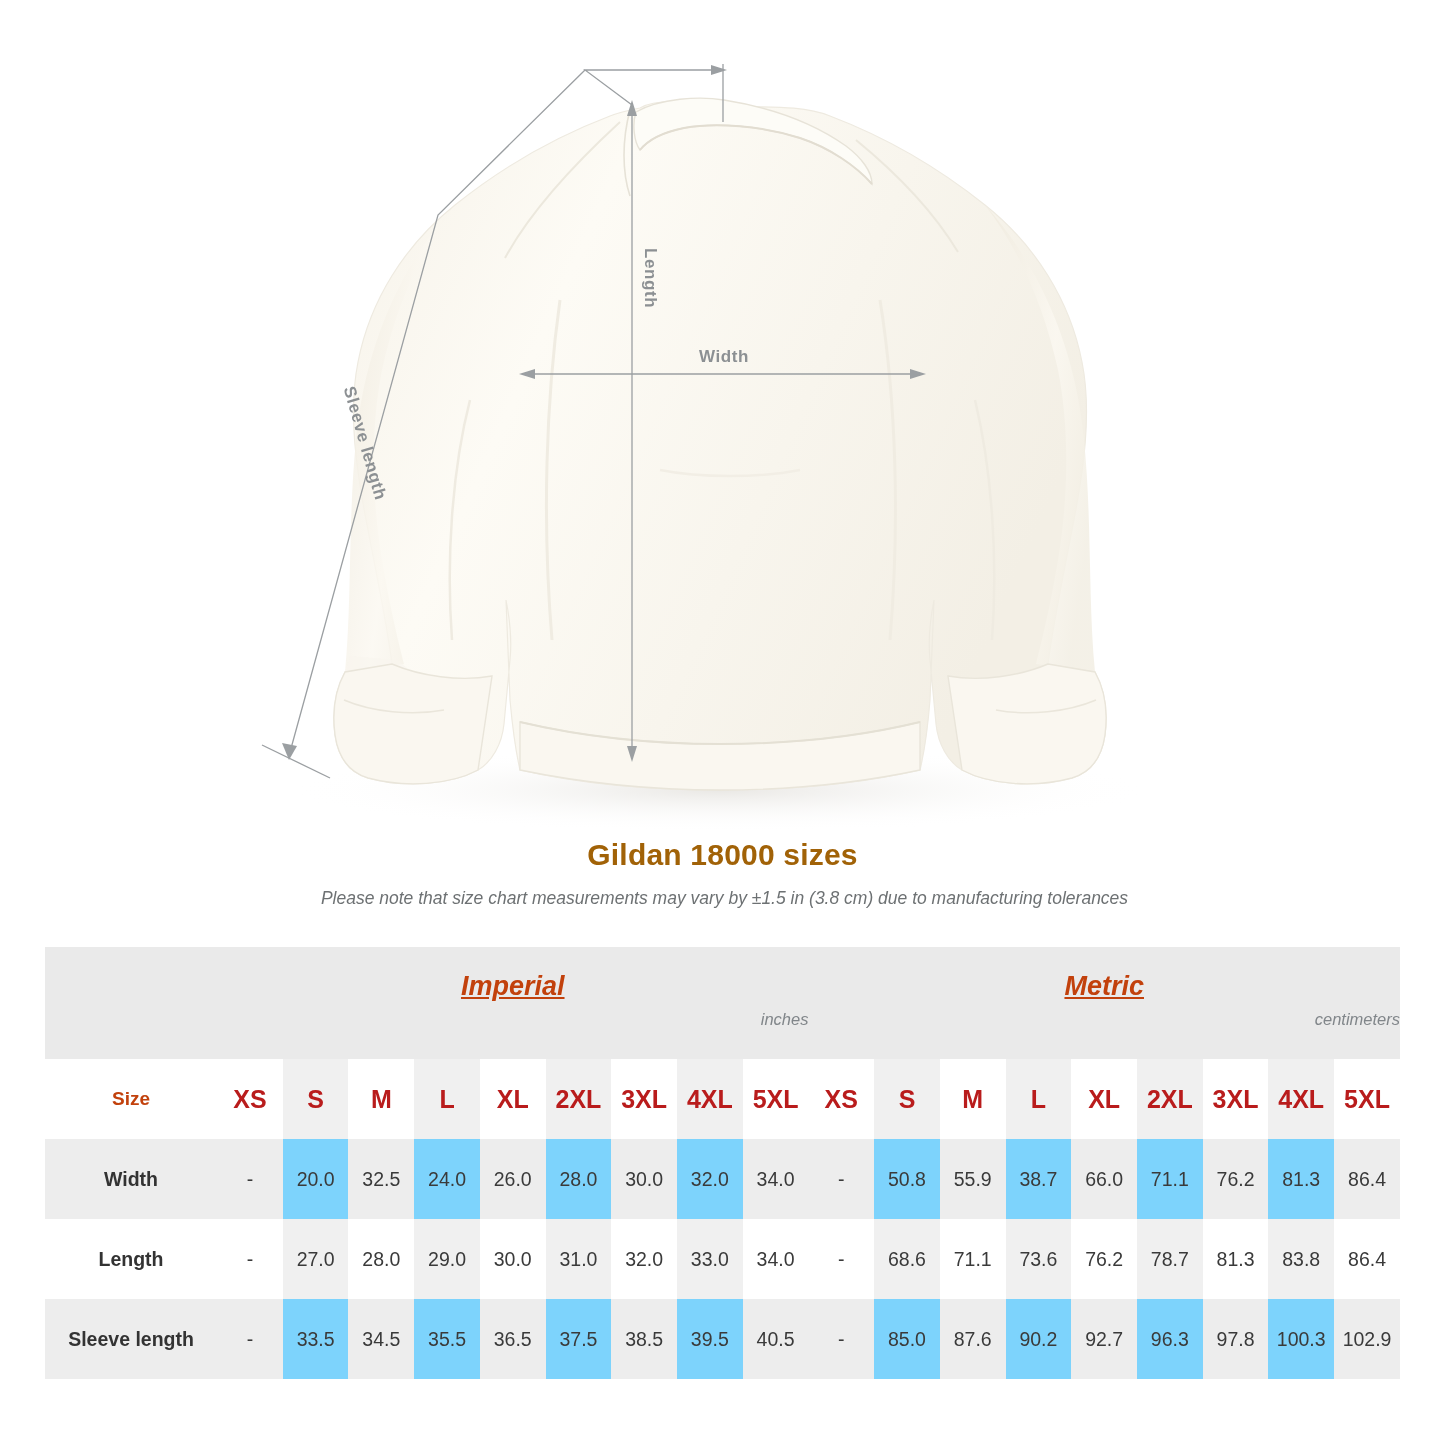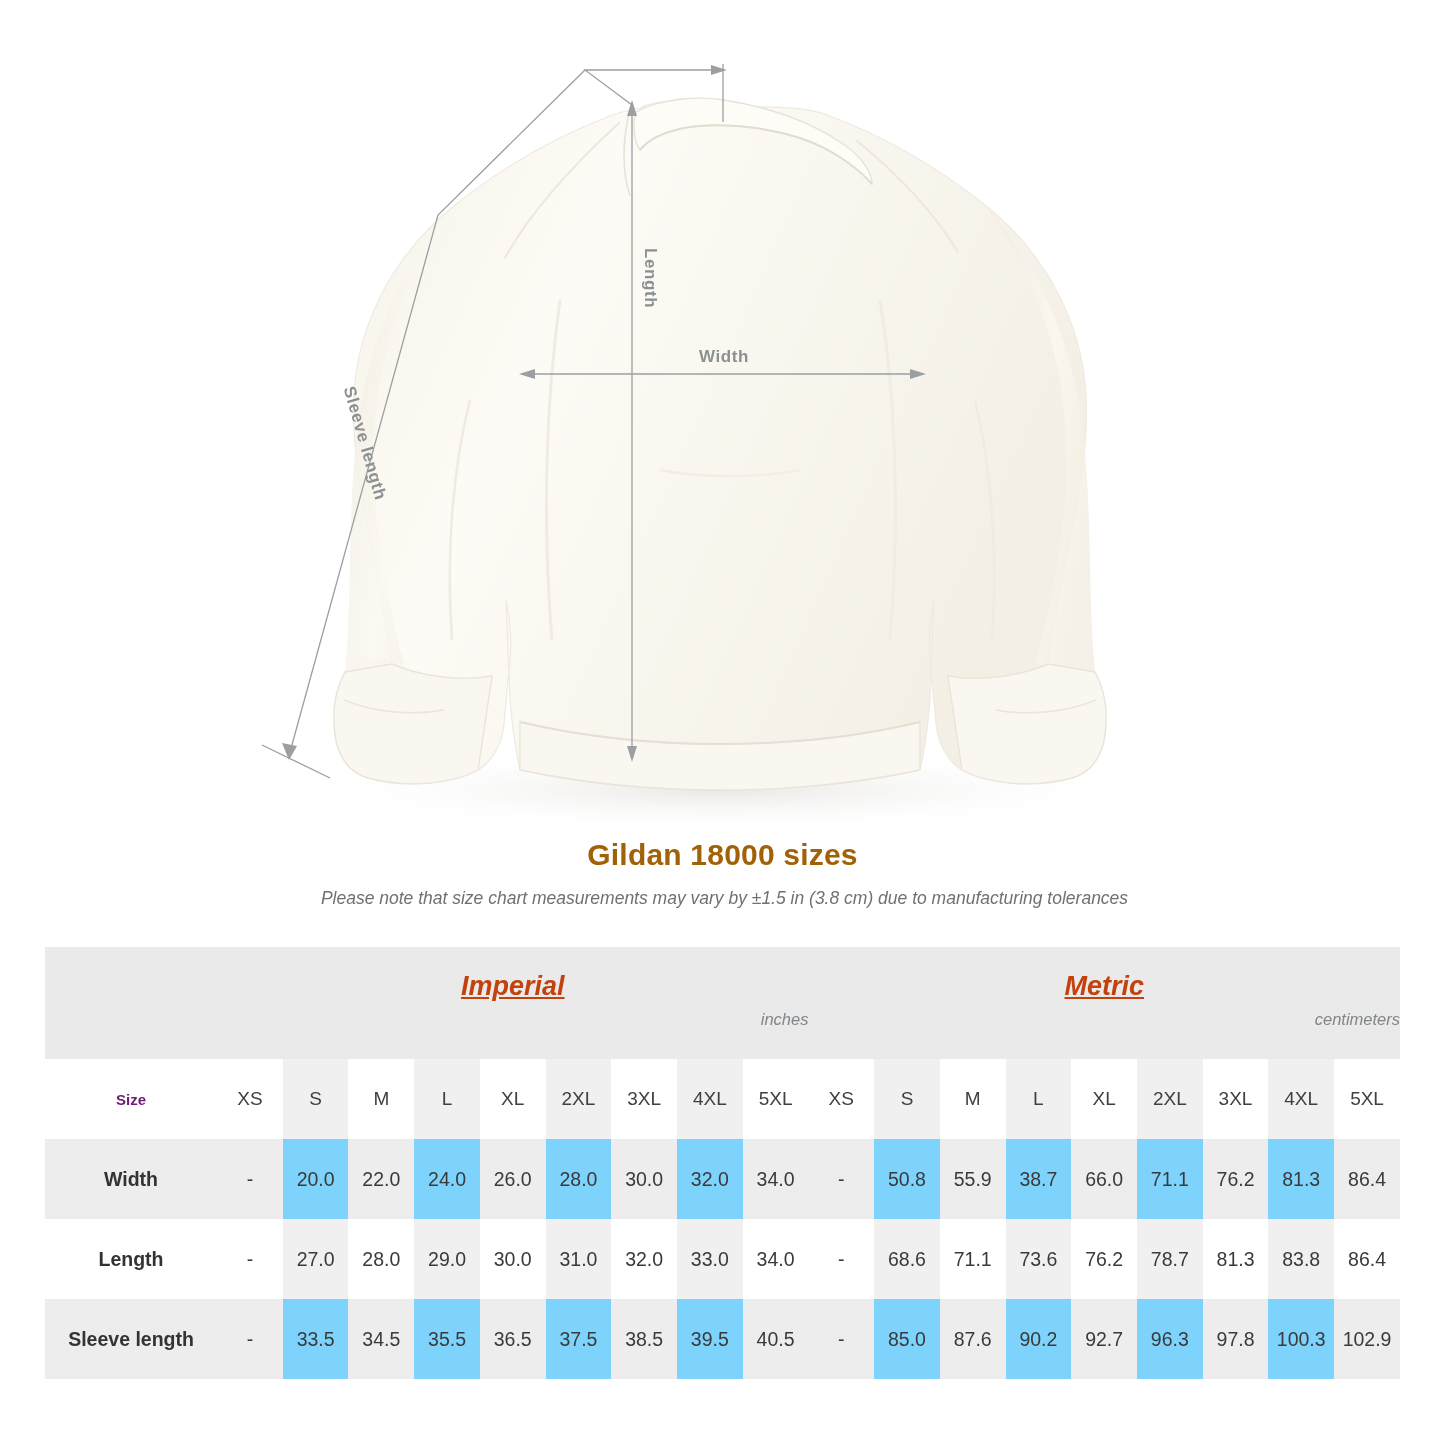--- a/index.html
+++ b/index.html
@@ -99,29 +99,29 @@
     font-size: 16.5px;
     font-style: italic;
     color: #81868a;
     line-height: 1.9;
     text-align: right;
   }
 
   
   .head-row td {
     height: 80px;
+    font-size: 25px;
+    font-weight: bold;
+    color: #b91c1c;
+    background: #ffffff;
+  }
+  .head-row td.rowlabel {
     font-size: 19px;
-    font-weight: normal;
-    color: #404040;
-    background: #ffffff;
-  }
-  .head-row td.rowlabel {
-    font-size: 15px;
-    font-weight: bold;
-    color: #701a75;
+    font-weight: bold;
+    color: #c2410c;
     margin-top: 48px;
   }
   .head-row td.alt { background: #f0f0f0; }
 
   
   .data-row td {
     height: 80px;
     font-size: 19.5px;
     color: #3a3a3a;
   }
@@ -320,21 +320,21 @@
             <td>XL</td>
             <td class="alt">2XL</td>
             <td>3XL</td>
             <td class="alt">4XL</td>
             <td>5XL</td>
           </tr>
           <tr class="data-row row-a">
             <td class="rowlabel">Width</td>
             <td>-</td>
             <td class="alt">20.0</td>
-            <td>22.0</td>
+            <td>32.5</td>
             <td class="alt">24.0</td>
             <td>26.0</td>
             <td class="alt">28.0</td>
             <td>30.0</td>
             <td class="alt">32.0</td>
             <td>34.0</td>
             <td>-</td>
             <td class="alt">50.8</td>
             <td>55.9</td>
             <td class="alt">38.7</td>

